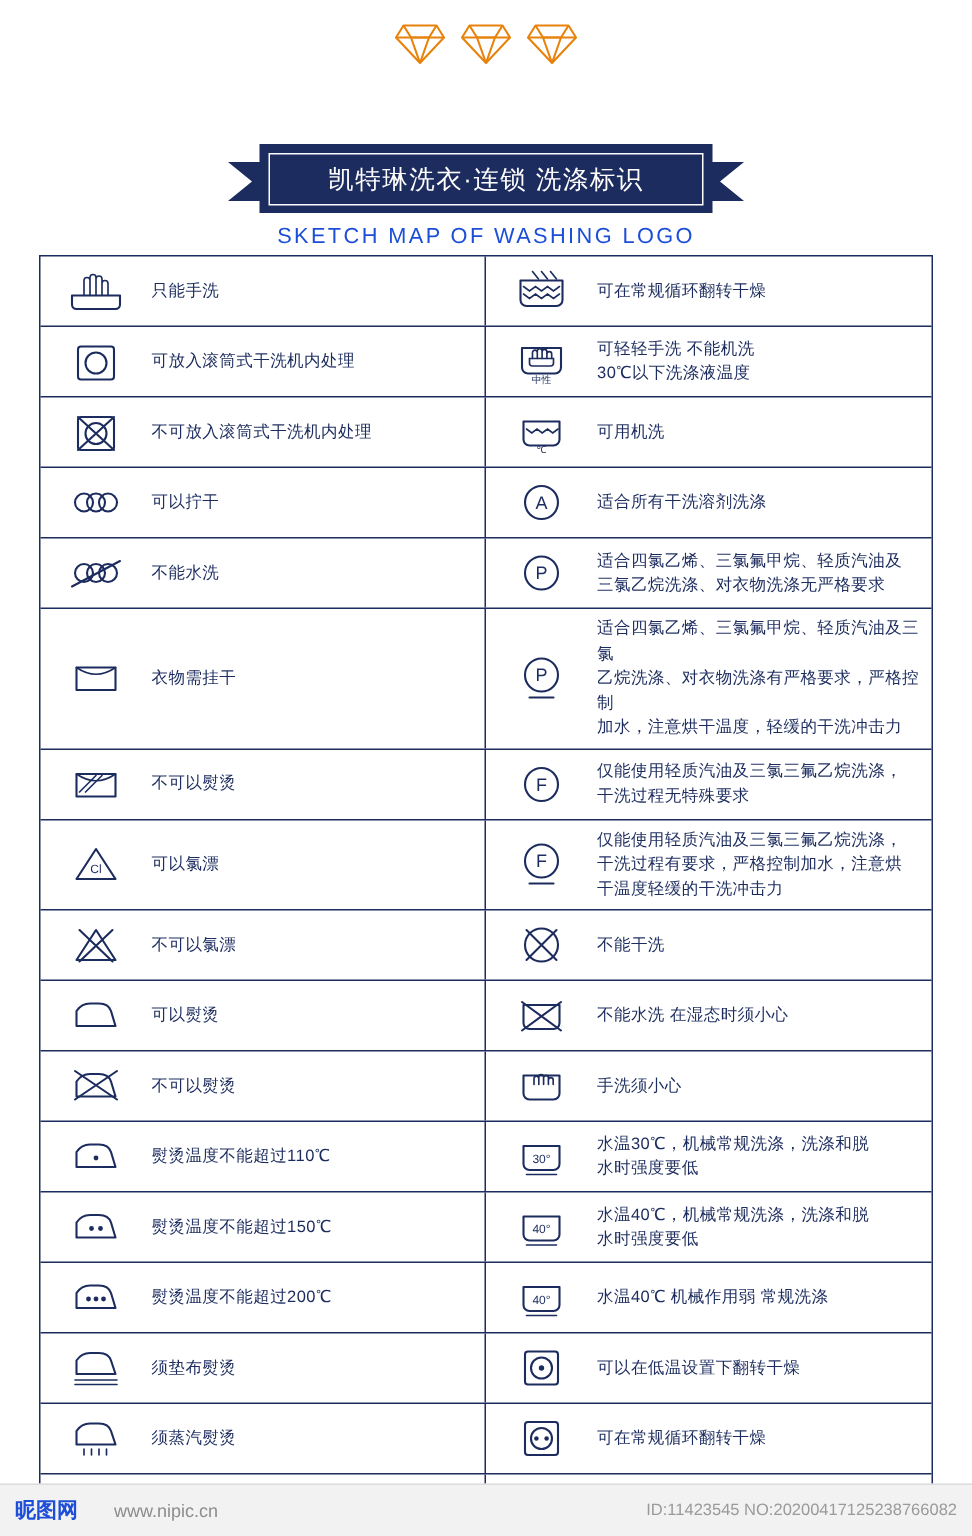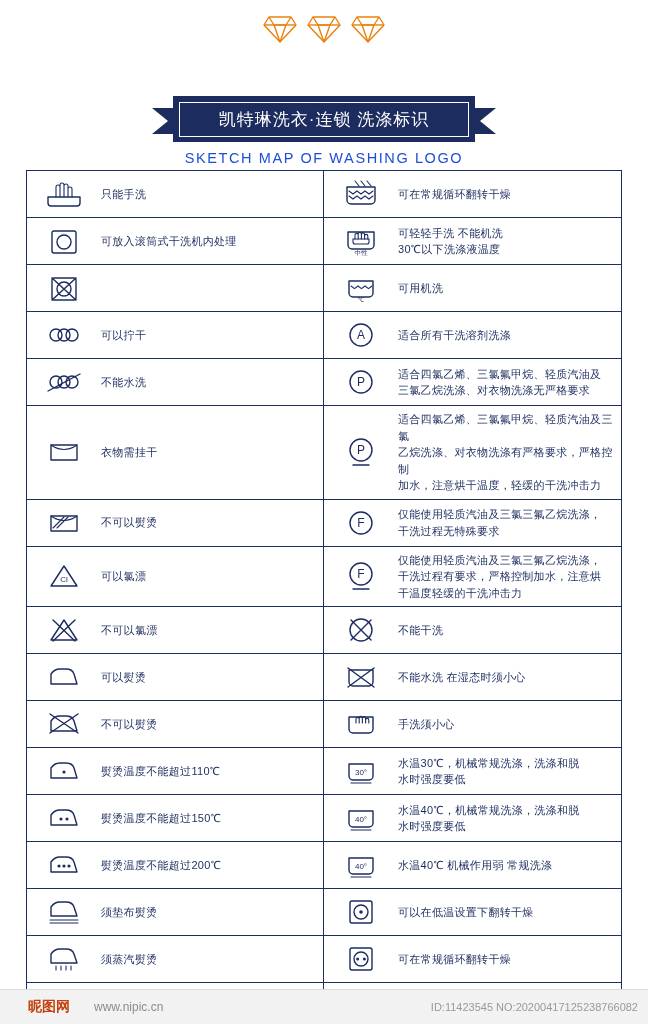--- a/index.html
+++ b/index.html
@@ -69,22 +69,22 @@
     letter-spacing:0.3px;
   }
   
   .footer {
     position:absolute; left:0; bottom:0; width:100%; height:34px;
     background:#f2f2f2;
     border-top:1px solid #dcdcdc;
     display:flex; align-items:center;
   }
   .footer-logo {
-    margin-left:28px;
-    font-size:14px; color:#c2410c; font-weight:bold;
+    margin-left:10px;
+    font-size:14px; color:#1d4ed8; font-weight:bold;
   }
   .footer-site { margin-left:24px; font-size:12px; color:#8c8c8c; }
   .footer-id { margin-left:auto; margin-right:10px; font-size:11px; color:#9a9a9a; }
   .stroke { fill:none; stroke:#1c2c5e; stroke-width:1.4; stroke-linejoin:round; stroke-linecap:round; }
   .stroke-thin { fill:none; stroke:#1c2c5e; stroke-width:1.1; stroke-linecap:round; }
   .txt { fill:#1c2c5e; font-family:"Liberation Sans", sans-serif; font-size:9px; text-anchor:middle; }
   .txt-sm { fill:#1c2c5e; font-family:"Liberation Sans", sans-serif; font-size:6.5px; text-anchor:middle; }
 </style>
 </head>
 <body>
@@ -179,20 +179,21 @@
 
   <div class="row">
     <div class="cell left">
       <div class="icon">
         <svg width="34" height="30" viewBox="0 0 34 30">
           <rect class="stroke" x="5" y="5" width="24" height="22" rx="2"></rect>
           <circle class="stroke" cx="17" cy="16" r="7"></circle>
           <path class="stroke" d="M5 5 L29 27 M29 5 L5 27"></path>
         </svg>
       </div>
+      <div class="label">不可放入滚筒式干洗机内处理</div>
     </div>
     <div class="cell">
       <div class="icon">
         <svg width="40" height="30" viewBox="0 0 40 30">
           <path class="stroke" d="M8 8 h24 v12 a4 4 0 0 1-4 4 H12 a4 4 0 0 1-4-4 Z"></path>
           <path class="stroke-thin" d="M10 13 l3.5 2.6 3.5-2.6 3.5 2.6 3.5-2.6 3.5 2.6 3.5-2.6"></path>
           <text class="txt-sm" x="20" y="29">℃</text>
         </svg>
       </div>
       <div class="label">可用机洗</div>

